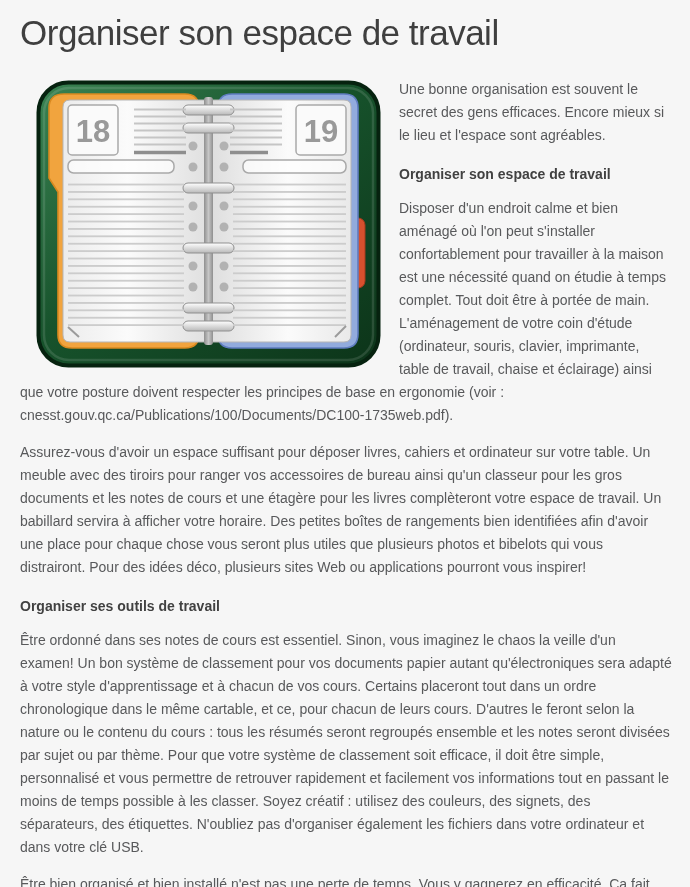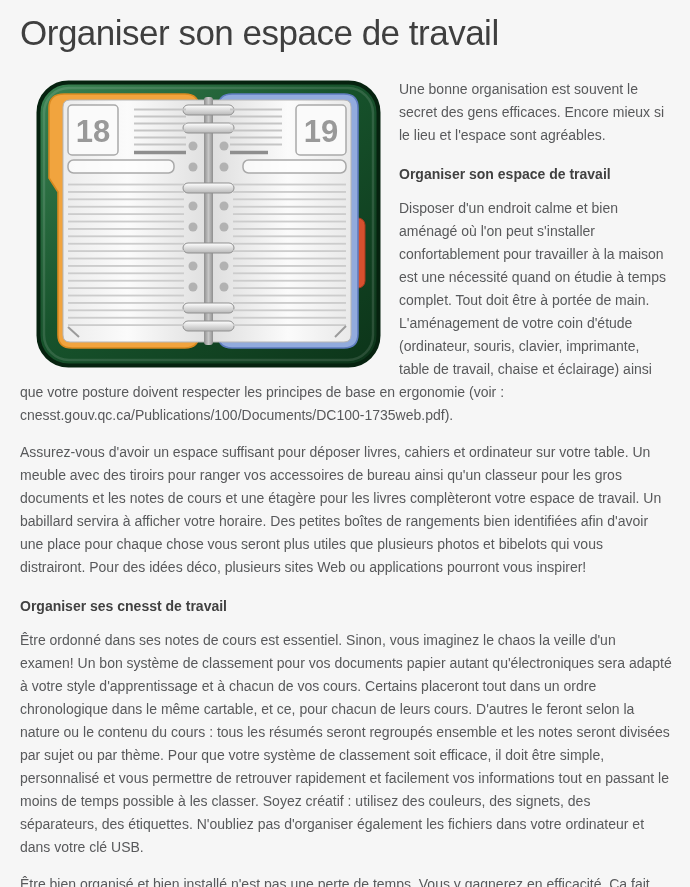--- a/index.html
+++ b/index.html
@@ -147,19 +147,19 @@
   </div>
 
   <p>Une bonne organisation est souvent le secret des gens efficaces. Encore mieux si le lieu et l'espace sont agréables.</p>
 
   <h2>Organiser son espace de travail</h2>
 
   <p>Disposer d'un endroit calme et bien aménagé où l'on peut s'installer confortablement pour travailler à la maison est une nécessité quand on étudie à temps complet. Tout doit être à portée de main. L'aménagement de votre coin d'étude (ordinateur, souris, clavier, imprimante, table de travail, chaise et éclairage) ainsi que votre posture doivent respecter les principes de base en ergonomie (voir : cnesst.gouv.qc.ca/Publications/100/Documents/DC100-1735web.pdf).</p>
 
   <p>Assurez-vous d'avoir un espace suffisant pour déposer livres, cahiers et ordinateur sur votre table. Un meuble avec des tiroirs pour ranger vos accessoires de bureau ainsi qu'un classeur pour les gros documents et les notes de cours et une étagère pour les livres complèteront votre espace de travail. Un babillard servira à afficher votre horaire. Des petites boîtes de rangements bien identifiées afin d'avoir une place pour chaque chose vous seront plus utiles que plusieurs photos et bibelots qui vous distrairont. Pour des idées déco, plusieurs sites Web ou applications pourront vous inspirer!</p>
 
-  <h2>Organiser ses cnesst de travail</h2>
+  <h2>Organiser ses outils de travail</h2>
 
   <p>Être ordonné dans ses notes de cours est essentiel. Sinon, vous imaginez le chaos la veille d'un examen! Un bon système de classement pour vos documents papier autant qu'électroniques sera adapté à votre style d'apprentissage et à chacun de vos cours. Certains placeront tout dans un ordre chronologique dans le même cartable, et ce, pour chacun de leurs cours. D'autres le feront selon la nature ou le contenu du cours : tous les résumés seront regroupés ensemble et les notes seront divisées par sujet ou par thème. Pour que votre système de classement soit efficace, il doit être simple, personnalisé et vous permettre de retrouver rapidement et facilement vos informations tout en passant le moins de temps possible à les classer. Soyez créatif : utilisez des couleurs, des signets, des séparateurs, des étiquettes. N'oubliez pas d'organiser également les fichiers dans votre ordinateur et dans votre clé USB.</p>
 
   <p>Être bien organisé et bien installé n'est pas une perte de temps. Vous y gagnerez en efficacité. Ça fait partie du plaisir d'étudier!</p>
 
 </div>
 
 </body></html>

